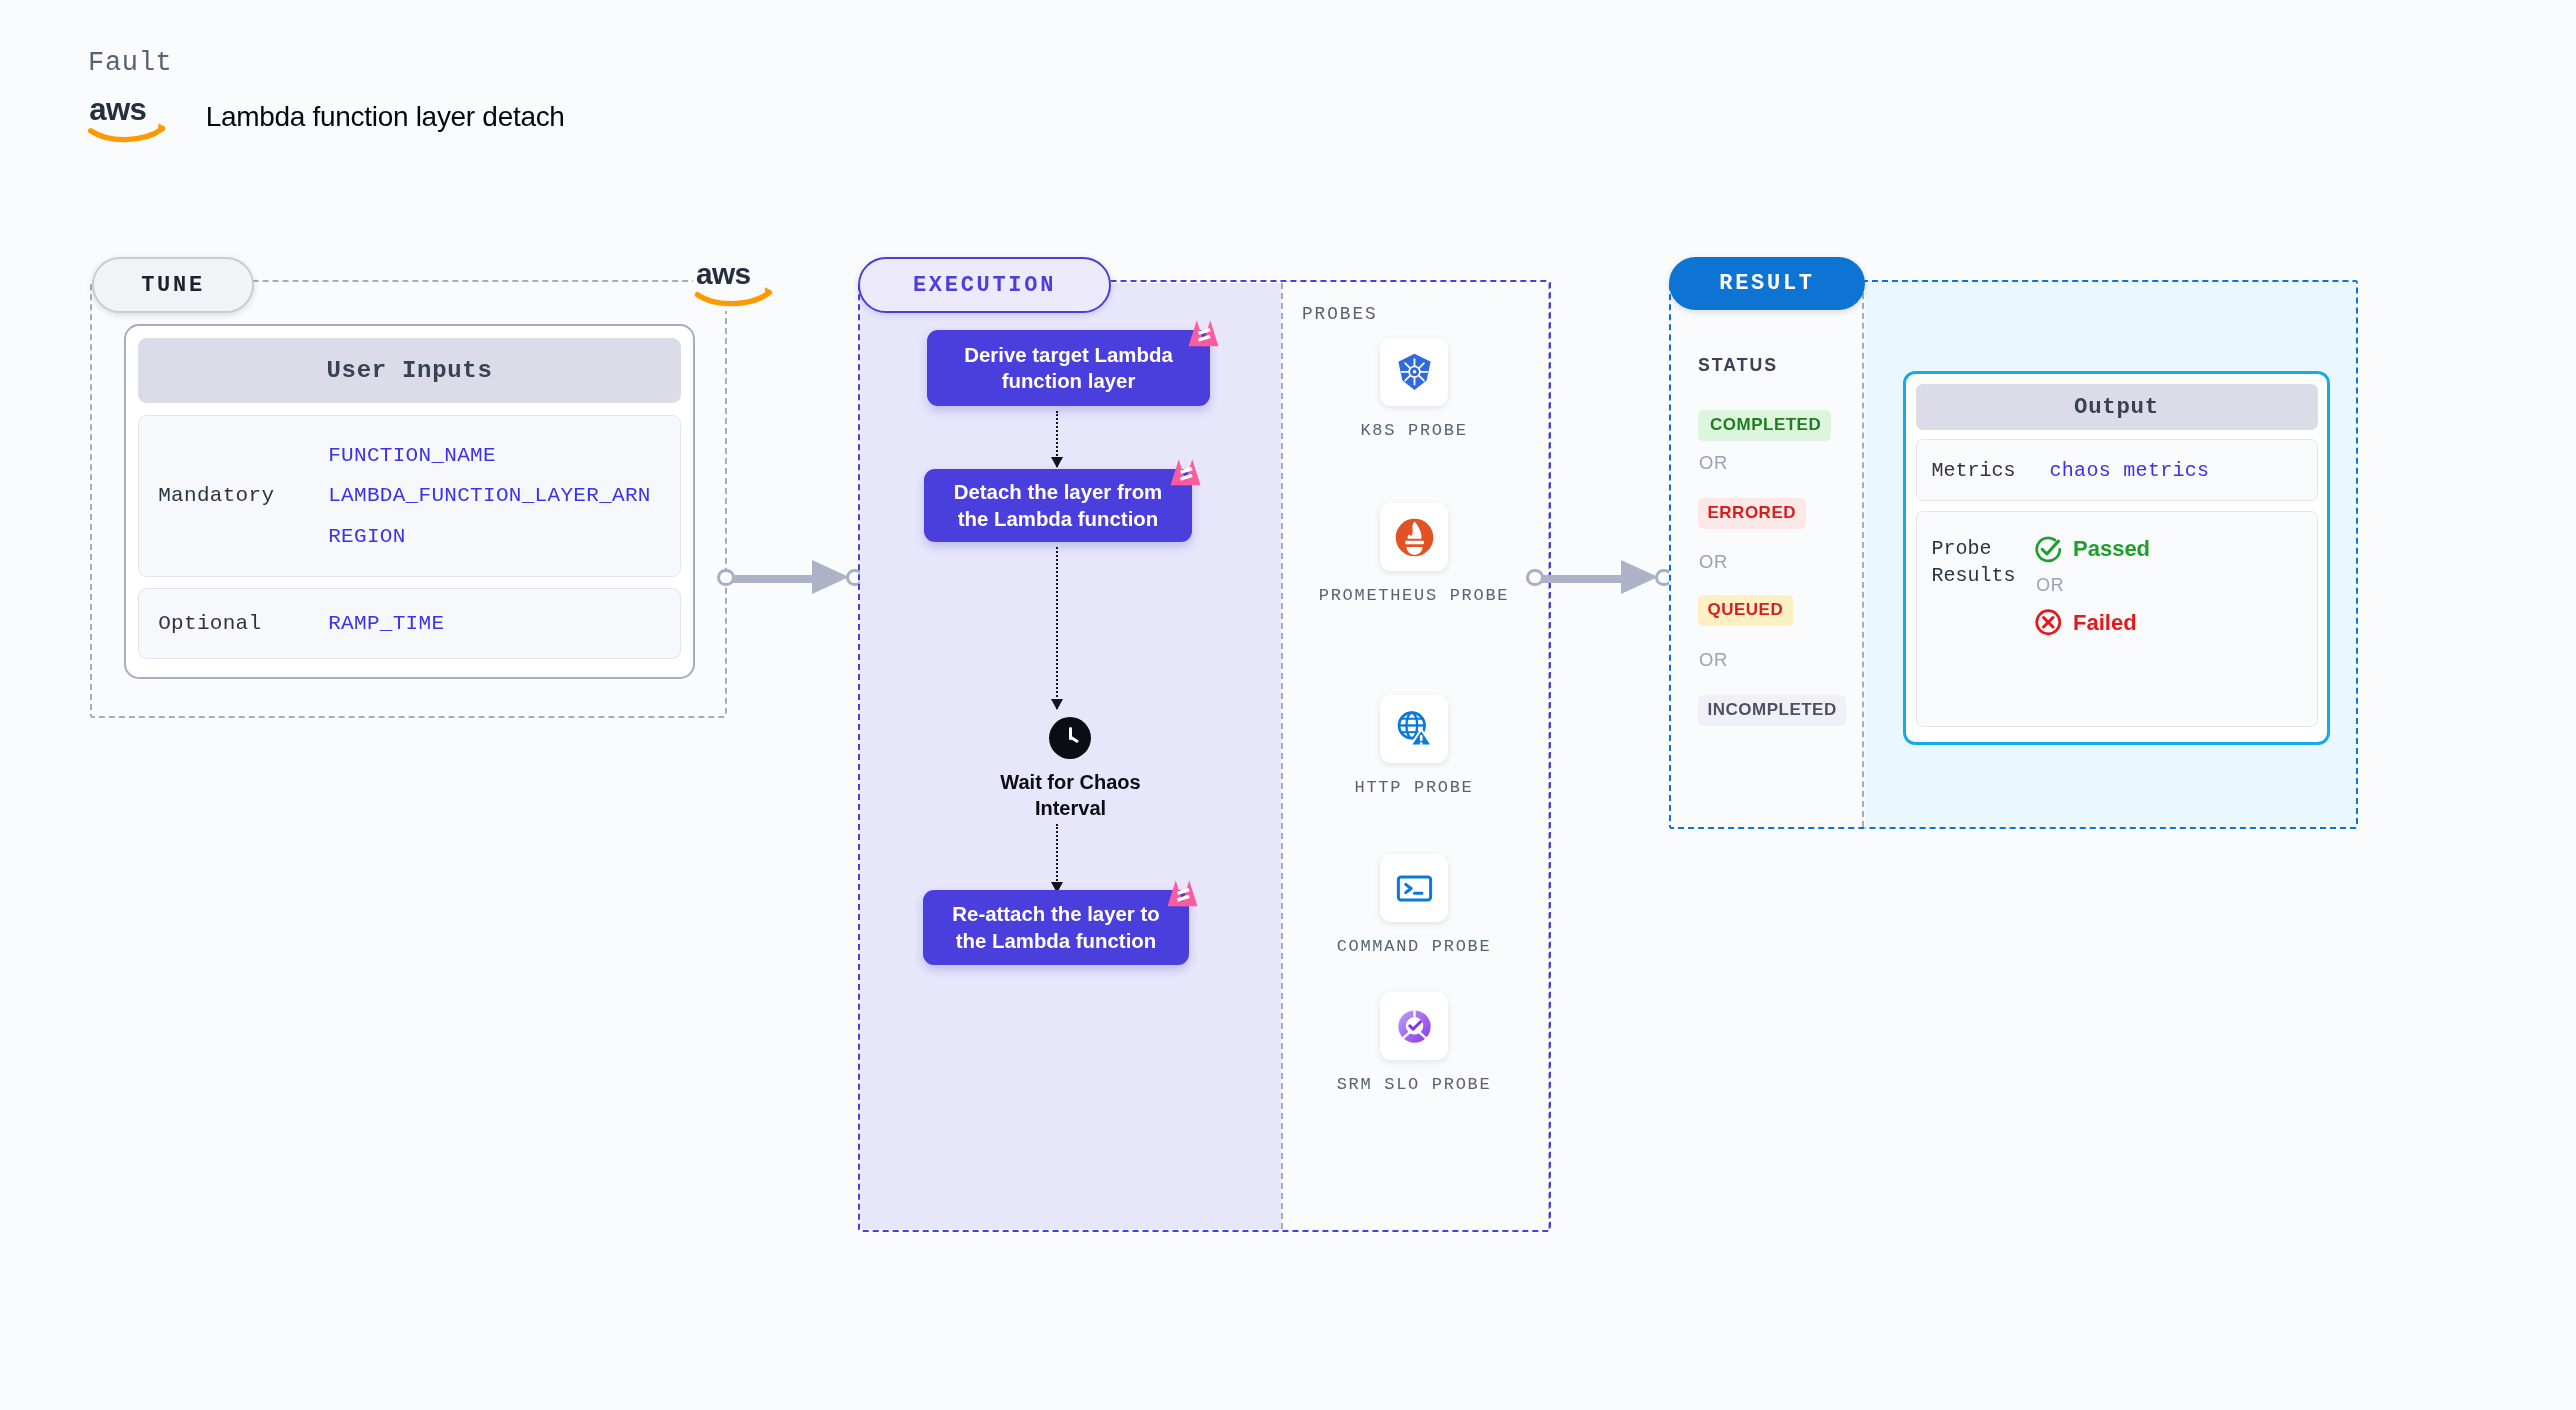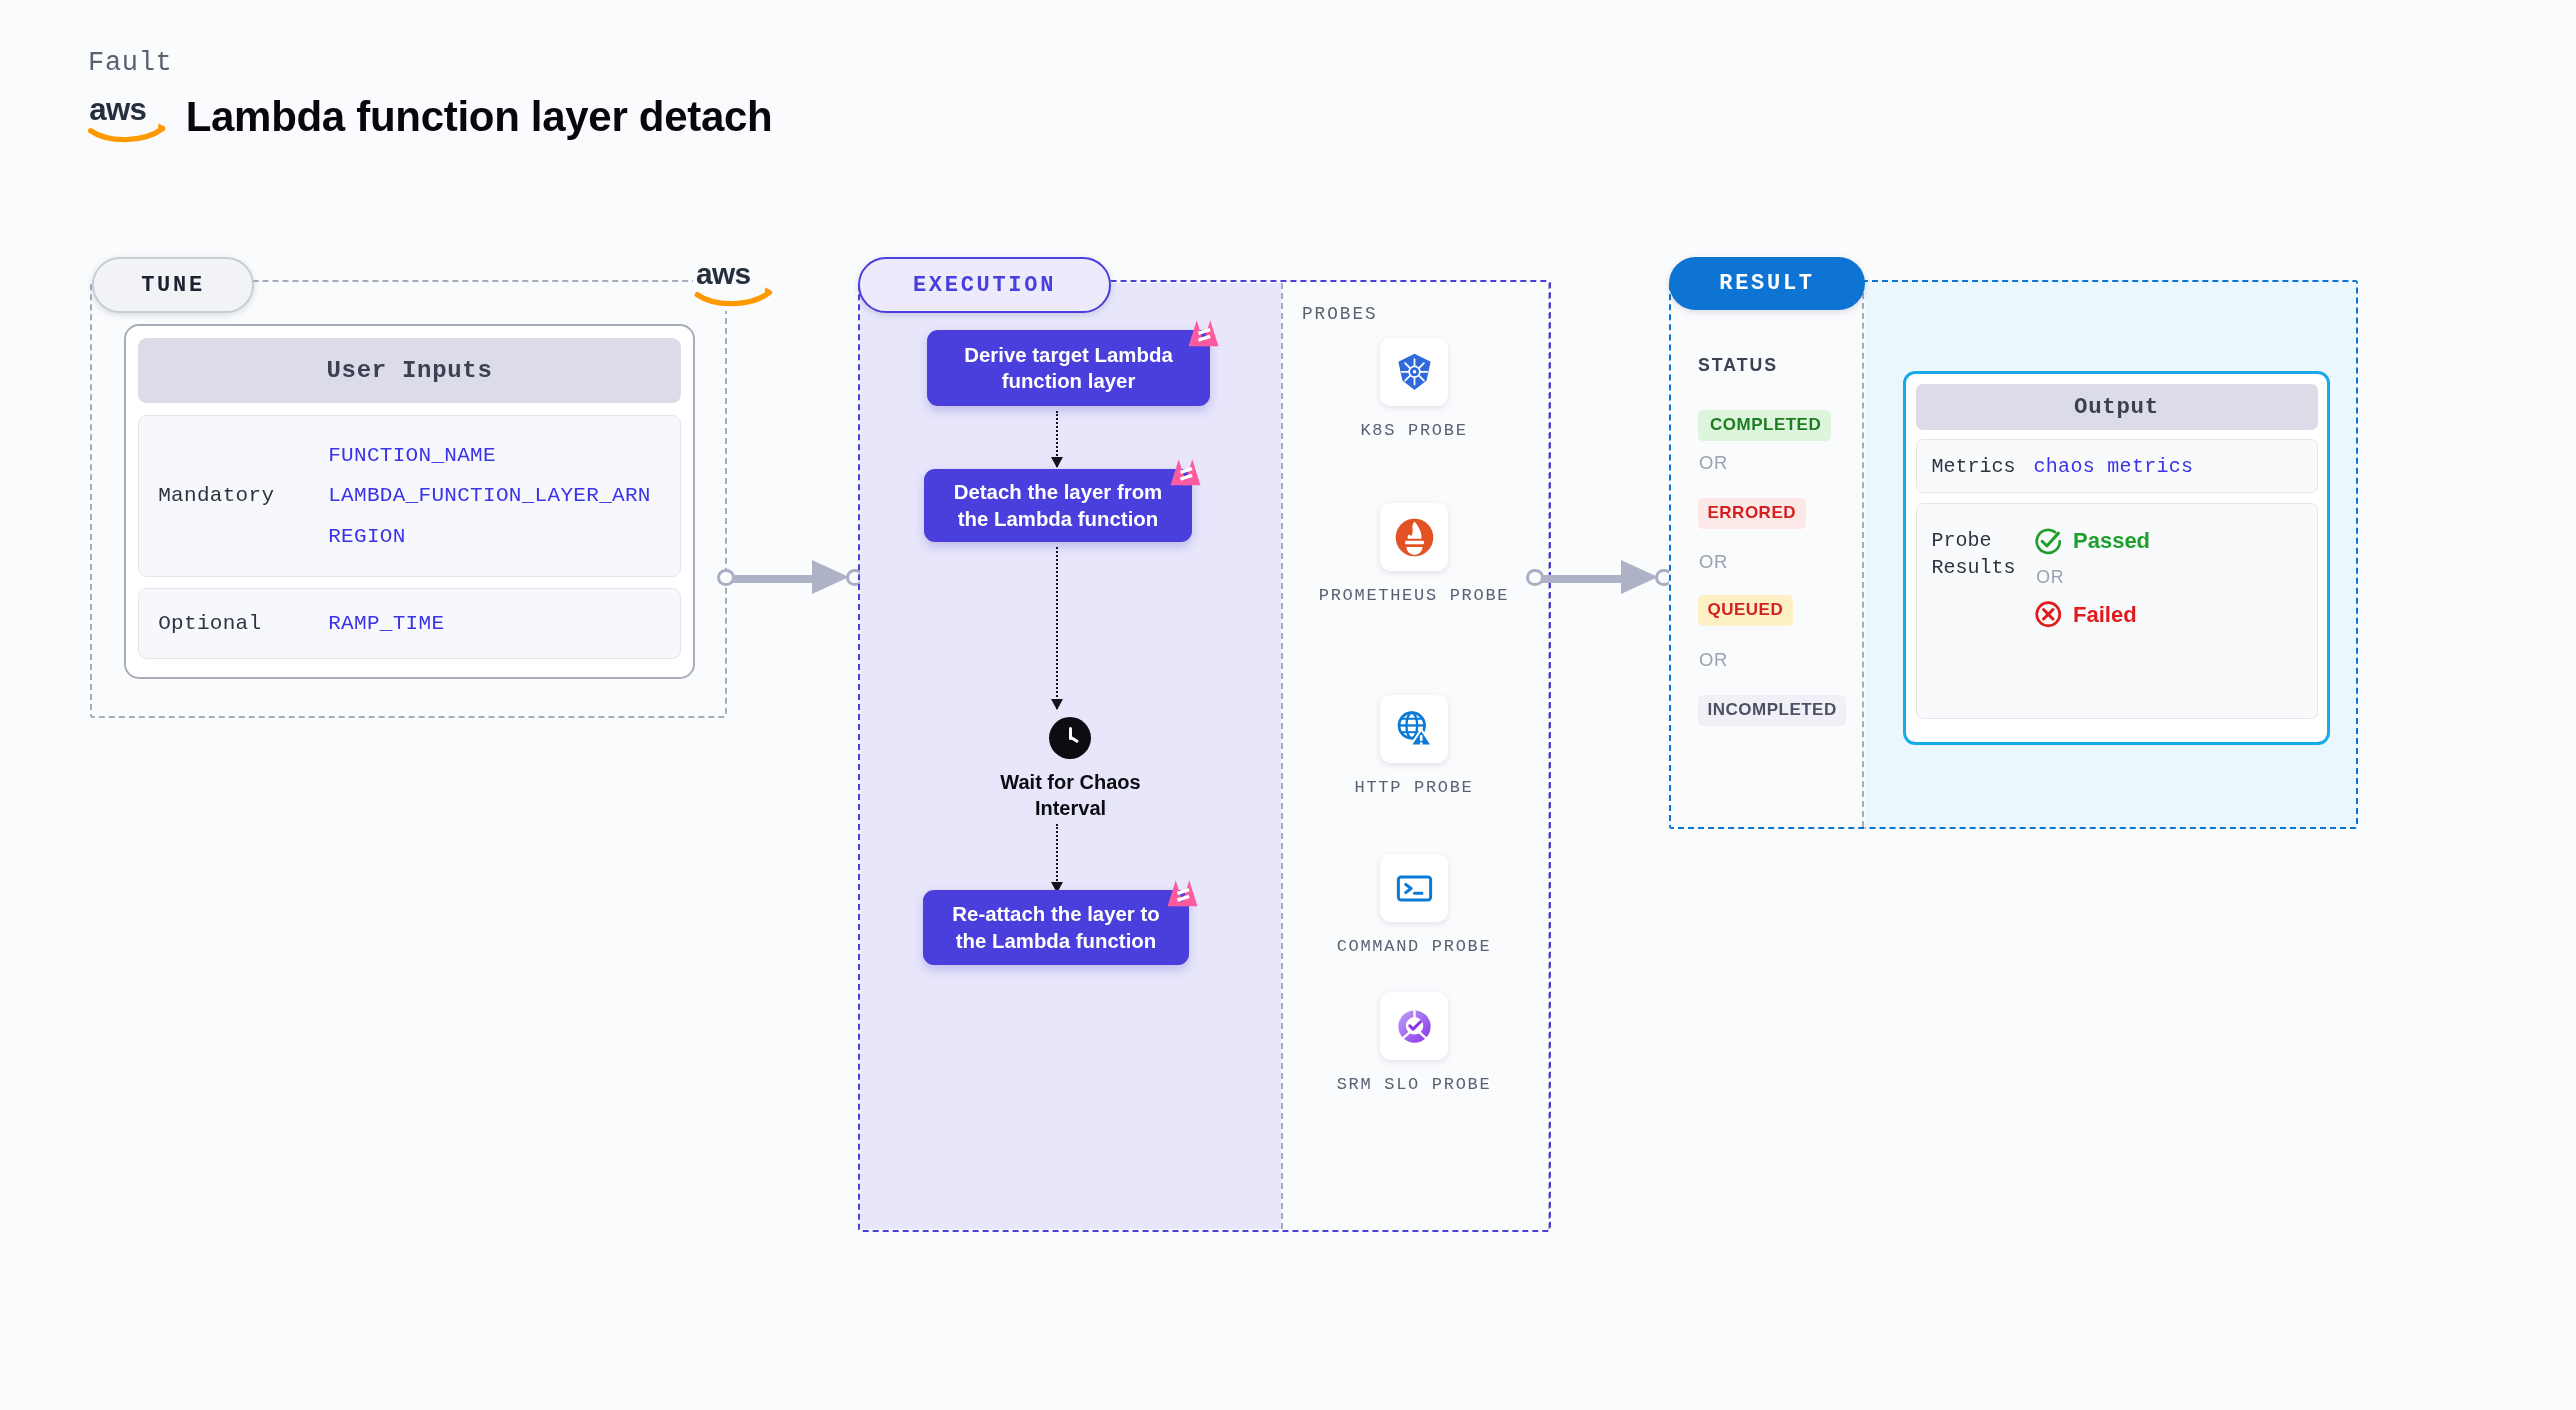--- a/index.html
+++ b/index.html
@@ -15,22 +15,23 @@
   
   #header{left:88px;top:48px;}
   #fault-label{
     font-family:"Liberation Mono", monospace;
     font-size:27px;color:#5a6172;letter-spacing:0.7px;
     margin-bottom:12.2px;
   }
   #header-row{display:flex;align-items:center;gap:17.7px;}
   #aws-logo{width:80px;height:53px;position:relative;flex:none;}
   #fault-title{
-    font-size:42px;font-weight:bold;color:#07080d;letter-spacing:-0.3px;
+    font-size:28px;font-weight:normal;color:#07080d;letter-spacing:-0.3px;
     white-space:nowrap;
+    margin-left:20px;
   }
 
   
   .stage-pill{
     position:absolute;z-index:14;
     display:flex;align-items:center;justify-content:center;
     border-radius:30px;
     font-family:"Liberation Mono", monospace;
     font-weight:bold;letter-spacing:2.7px;
     box-shadow:0 2px 6.1px rgba(40,50,80,.16);
@@ -204,21 +205,21 @@
     padding:12.2px 0 12.2px 15px;
   }
   .out-key{
     font-family:"Liberation Mono", monospace;
     font-size:20px;color:#2e3342;width:102px;flex:none;line-height:1.35;
   }
   .out-val-metrics{
     font-family:"Liberation Mono", monospace;
     font-size:20px;color:#3b33e8;letter-spacing:0.3px;
   }
-  #out-row-metrics{height:54px;}
+  #out-row-metrics{height:62px;gap:16px;}
   #out-row-probes{height:216px;align-items:flex-start;padding-top:23px;}
   .probe-res-col{display:flex;flex-direction:column;gap:12.2px;}
   .res-line{display:flex;align-items:center;gap:11px;}
   .res-text{font-size:22px;font-weight:bold;}
   .res-or{font-size:17.7px;color:#9aa1b1;letter-spacing:0.7px;padding-left:2.7px;}
 
   
   .connector{position:absolute;height:41px;}
   .conn-dot{
     position:absolute;top:11.6px;width:17.7px;height:17.7px;border-radius:50%;

